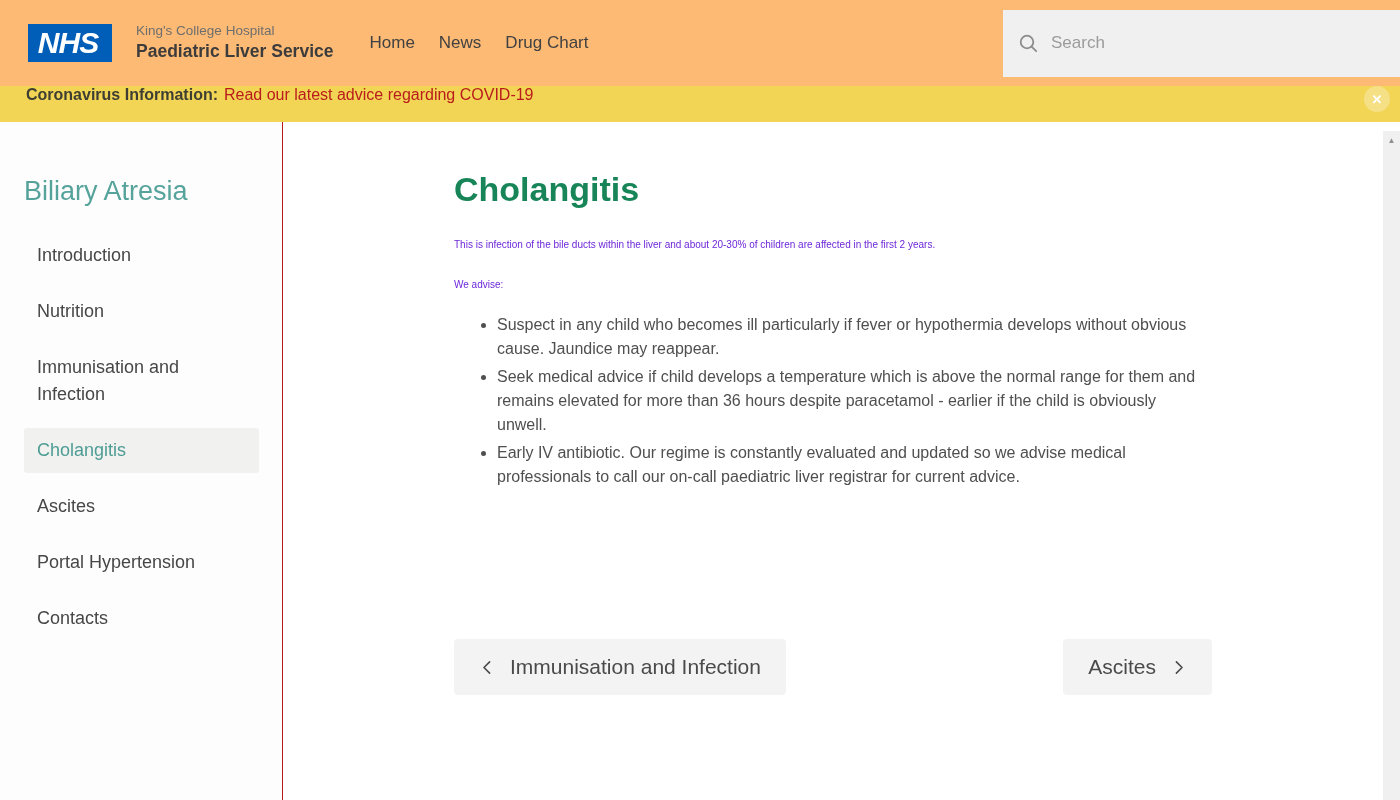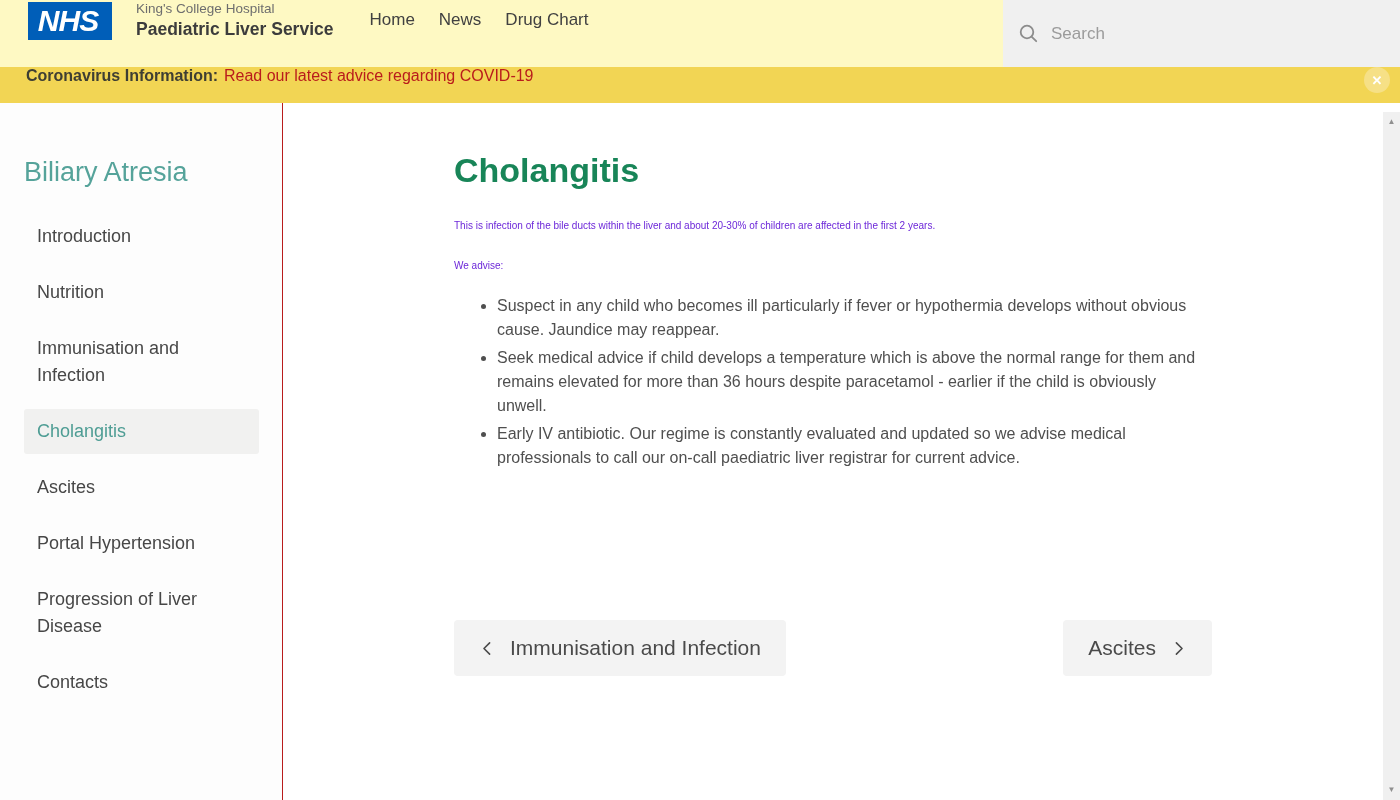--- a/index.html
+++ b/index.html
@@ -4,22 +4,22 @@
 <style>
   * { margin:0; padding:0; box-sizing:border-box; }
   html,body { width:1400px; height:800px; overflow:hidden; }
   body {
     font-family: "Liberation Sans", sans-serif;
     background:#ffffff; color:#4f4f4f;
   }
 
   
   .header {
-    height:67px; background:#fef9c3;
-    display:flex; align-items:flex-start;
+    height:86px; background:#fdba74;
+    display:flex; align-items:center;
   }
   .brand { display:flex; align-items:center; margin-left:28px; cursor:pointer; }
   .nhs-logo {
     width:84px; height:38px; background:#005EB8; color:#ffffff;
     font-weight:bold; font-style:italic; font-size:30px;
     display:flex; align-items:center; justify-content:center;
     letter-spacing:-1px; padding-right:4px;
   }
   .brand-text { margin-left:24px; line-height:1.35; }
   .brand-org { font-size:13.5px; color:#6e6e6e; }
@@ -142,21 +142,20 @@
 
   <aside class="sidebar">
     <h2 class="sidebar-title">Biliary Atresia</h2>
     <nav class="side-list">
       <a class="side-item">Introduction</a>
       <a class="side-item">Nutrition</a>
       <a class="side-item">Immunisation and Infection</a>
       <a class="side-item active">Cholangitis</a>
       <a class="side-item">Ascites</a>
       <a class="side-item">Portal Hypertension</a>
-      <a class="side-item">Progression of Liver Disease</a>
       <a class="side-item">Contacts</a>
     </nav>
   </aside>
 
   <main class="main-area">
     <article class="article">
       <h1 class="page-title">Cholangitis</h1>
       <p class="para">This is infection of the bile ducts within the liver and about 20-30% of children are affected in the first 2 years.</p>
       <p class="para">We advise:</p>
       <ul class="bullet-list">

